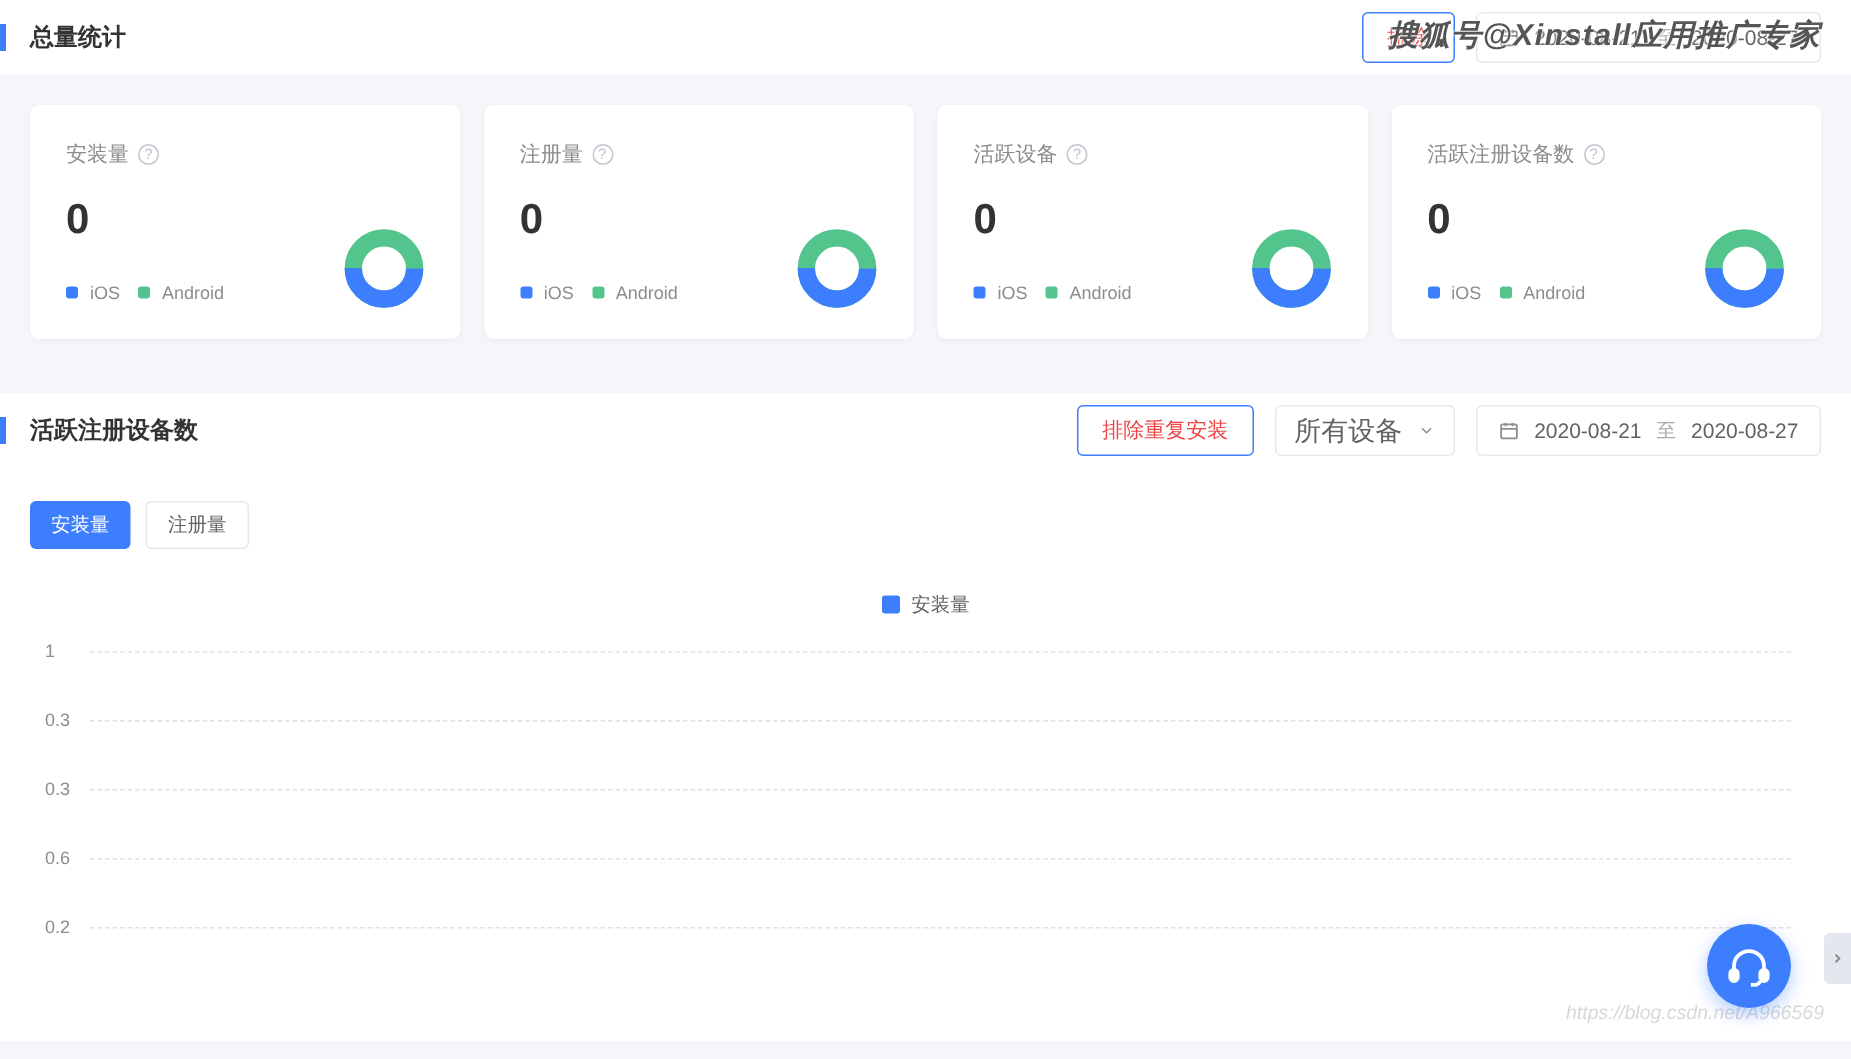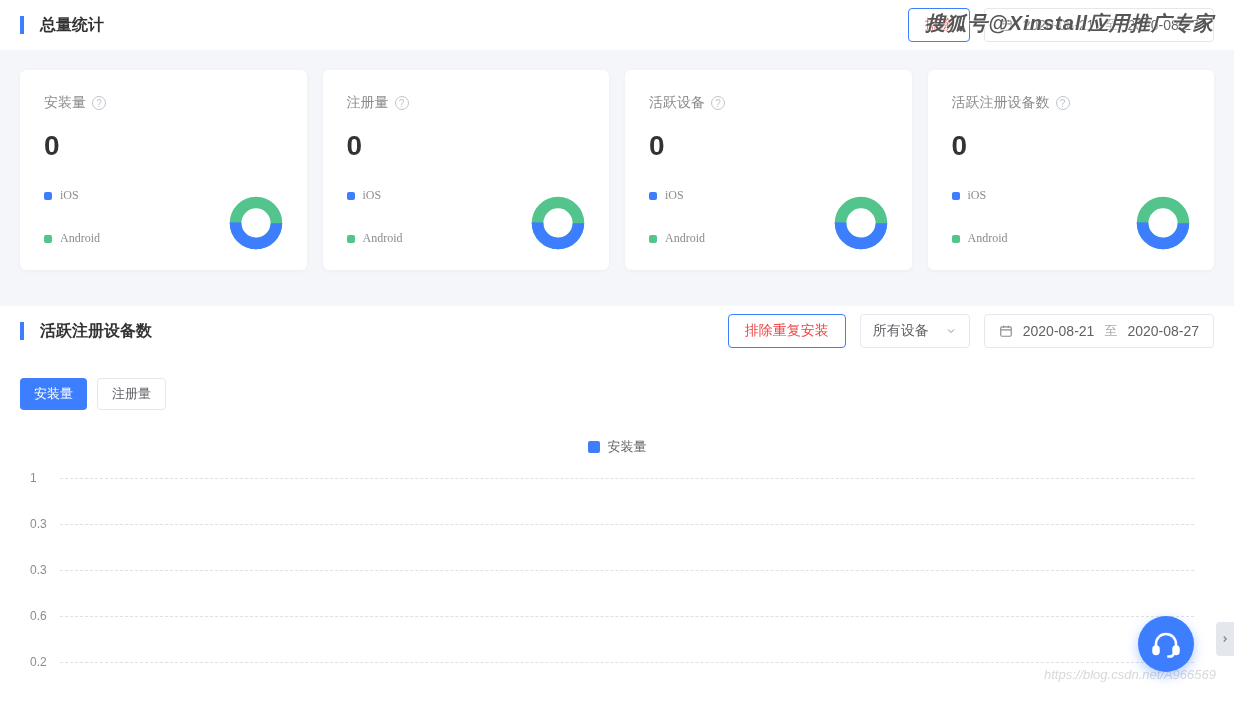--- a/index.html
+++ b/index.html
@@ -1,39 +1,39 @@
 <!DOCTYPE html>
 <html><head>
 <meta charset="utf-8">
 <style>
 * { box-sizing: border-box; margin: 0; padding: 0; }
 body { font-family: -apple-system, "PingFang SC", "Microsoft YaHei", sans-serif; background: #f5f6fa; width: 1234px; color: #333; }
 
 .section { background: #fff; }
 .section-header { display: flex; align-items: center; justify-content: space-between; padding: 8px 20px 8px 0; background: #fff; }
-.section-title-wrap { display: flex; align-items: center; padding-left: 20px; }
+.section-title-wrap { display: flex; align-items: center; }
 .section-bar { width: 4px; height: 18px; background: #3d7eff; margin-right: 16px; }
 .section-title { font-size: 16px; font-weight: 600; color: #333; }
 .section-actions { display: flex; align-items: center; gap: 14px; }
 
 .btn { display: inline-flex; align-items: center; justify-content: center; height: 34px; padding: 0 16px; border-radius: 4px; font-size: 14px; cursor: pointer; border: 1px solid transparent; }
 .btn-outline { border: 1px solid #3d7eff; color: #ef4444; background: #fff; }
 
 .date-range { display: flex; align-items: center; height: 34px; padding: 0 14px; border: 1px solid #e4e7ed; border-radius: 4px; background: #fff; font-size: 14px; color: #606266; gap: 10px; }
 .date-range .sep { color: #aaa; font-size: 13px; }
 
-.select { display: flex; align-items: center; justify-content: space-between; height: 34px; padding: 16px 12px; border: 1px solid #e4e7ed; border-radius: 4px; background: #fff; font-size: 14px; color: #606266; min-width: 110px; gap: 10px; }
+.select { display: flex; align-items: center; justify-content: space-between; height: 34px; padding: 16px 12px; border: 1px solid #e4e7ed; border-radius: 4px; background: #fff; font-size: 18px; color: #606266; min-width: 110px; gap: 10px; }
 
 .cards-row { display: flex; gap: 16px; padding: 20px; background: #f5f6fa; }
 .stat-card { flex: 1; background: #fff; border-radius: 6px; padding: 24px 24px 24px 24px; box-shadow: 0 1px 4px rgba(0,0,0,0.04); position: relative; }
 .card-title-row { display: flex; align-items: center; gap: 6px; margin-bottom: 18px; }
 .card-title { font-size: 14px; color: #8c8c8c; }
 .help-icon { width: 14px; height: 14px; border: 1px solid #c0c4cc; border-radius: 50%; color: #c0c4cc; font-size: 10px; display: flex; align-items: center; justify-content: center; }
 .card-value { font-size: 28px; font-weight: 700; color: #333; margin-bottom: 26px; }
-.legend-list { display: flex; flex-direction: column; gap: 28px; font-family: Liberation Serif, serif; }
+.legend-list { display: flex; flex-direction: row; gap: 12px; }
 .legend-item { display: flex; align-items: center; gap: 8px; font-size: 12px; color: #8c8c8c; }
 .legend-dot { width: 8px; height: 8px; border-radius: 2px; }
 .donut { position: absolute; right: 24px; bottom: 20px; }
 
 .gap-band { height: 16px; background: #f5f6fa; }
 
 .tabs-row { display: flex; gap: 10px; padding: 22px 20px 10px 20px; }
 .tab { height: 32px; padding: 0 14px; border-radius: 4px; font-size: 13px; display: flex; align-items: center; cursor: pointer; }
 .tab-active { background: #3d7eff; color: #fff; }
 .tab-inactive { background: #fff; color: #606266; border: 1px solid #e4e7ed; }

